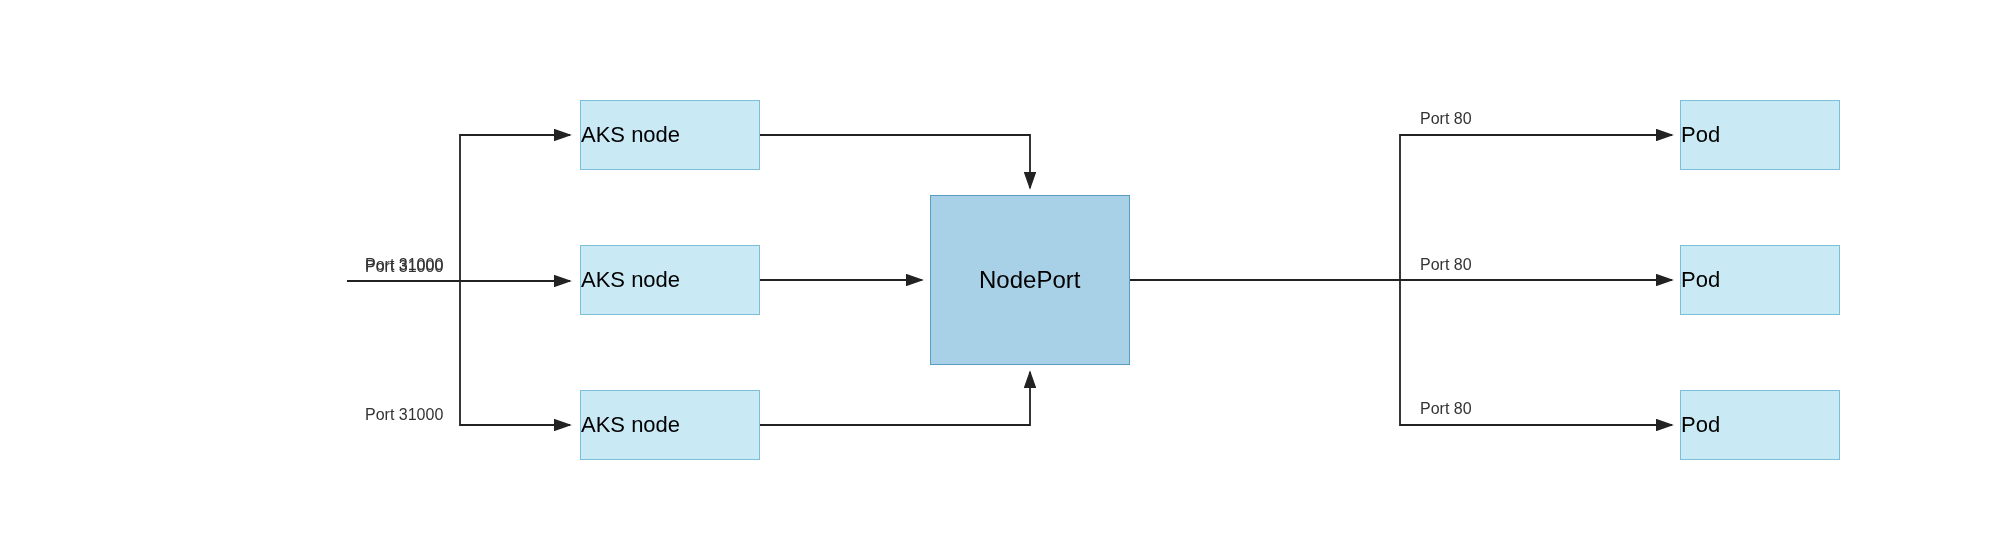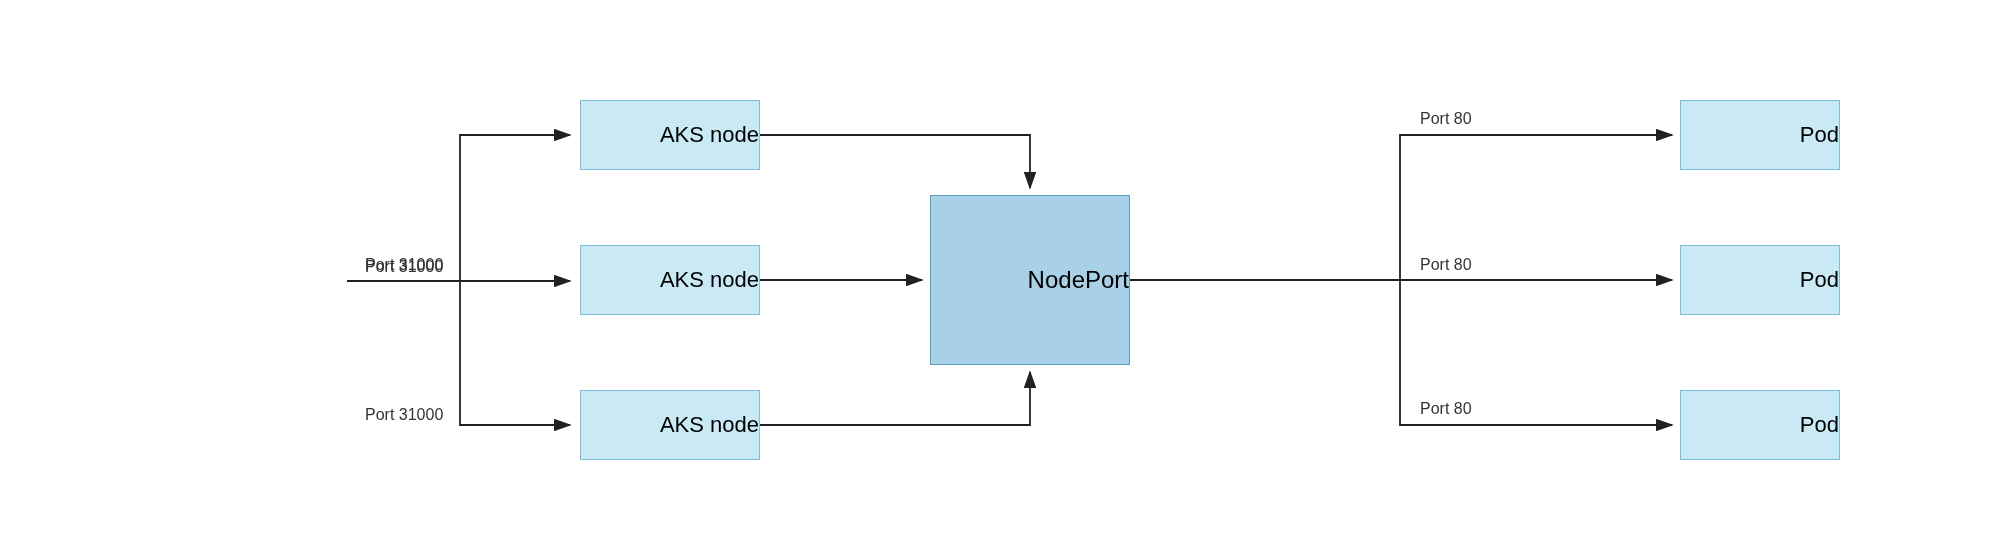--- a/index.html
+++ b/index.html
@@ -18,21 +18,21 @@
     svg.diagram-svg {
       position: absolute;
       top: 0; left: 0;
       width: 2001px;
       height: 560px;
     }
     .node-box {
       position: absolute;
       display: flex;
       align-items: center;
-      justify-content: flex-end;
+      justify-content: flex-start;
       font-size: 22px;
       font-weight: 400;
       border: 1.5px solid #aacce0;
     }
     .node-incoming {
       background: #fde99a;
       border: 1.5px solid #e6c84a;
       left: 77px;
       top: 210px;
       width: 270px;
@@ -66,20 +66,21 @@
     }
     .node-nodeport {
       background: #a8d0e6;
       border: 1.5px solid #5a9dbf;
       left: 930px;
       top: 195px;
       width: 200px;
       height: 170px;
       font-size: 24px;
       font-weight: 500;
+      padding-left: 48px;
     }
     .node-pod1 {
       background: #c9e9f5;
       border: 1.5px solid #7dbfda;
       left: 1680px;
       top: 100px;
       width: 160px;
       height: 70px;
     }
     .node-pod2 {

